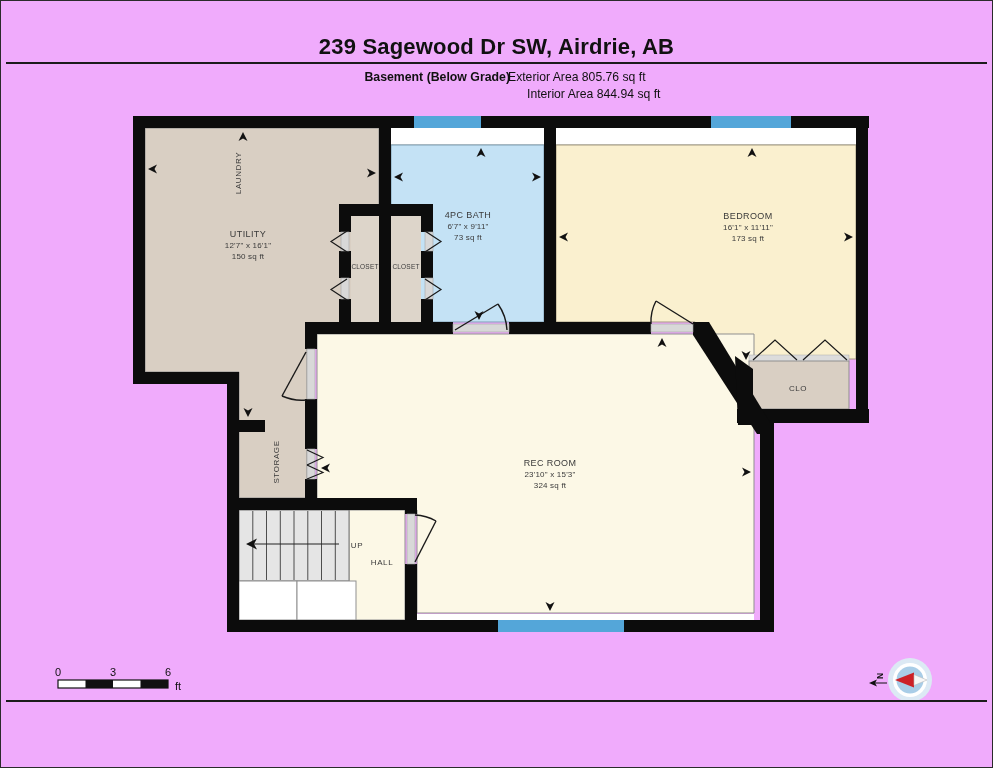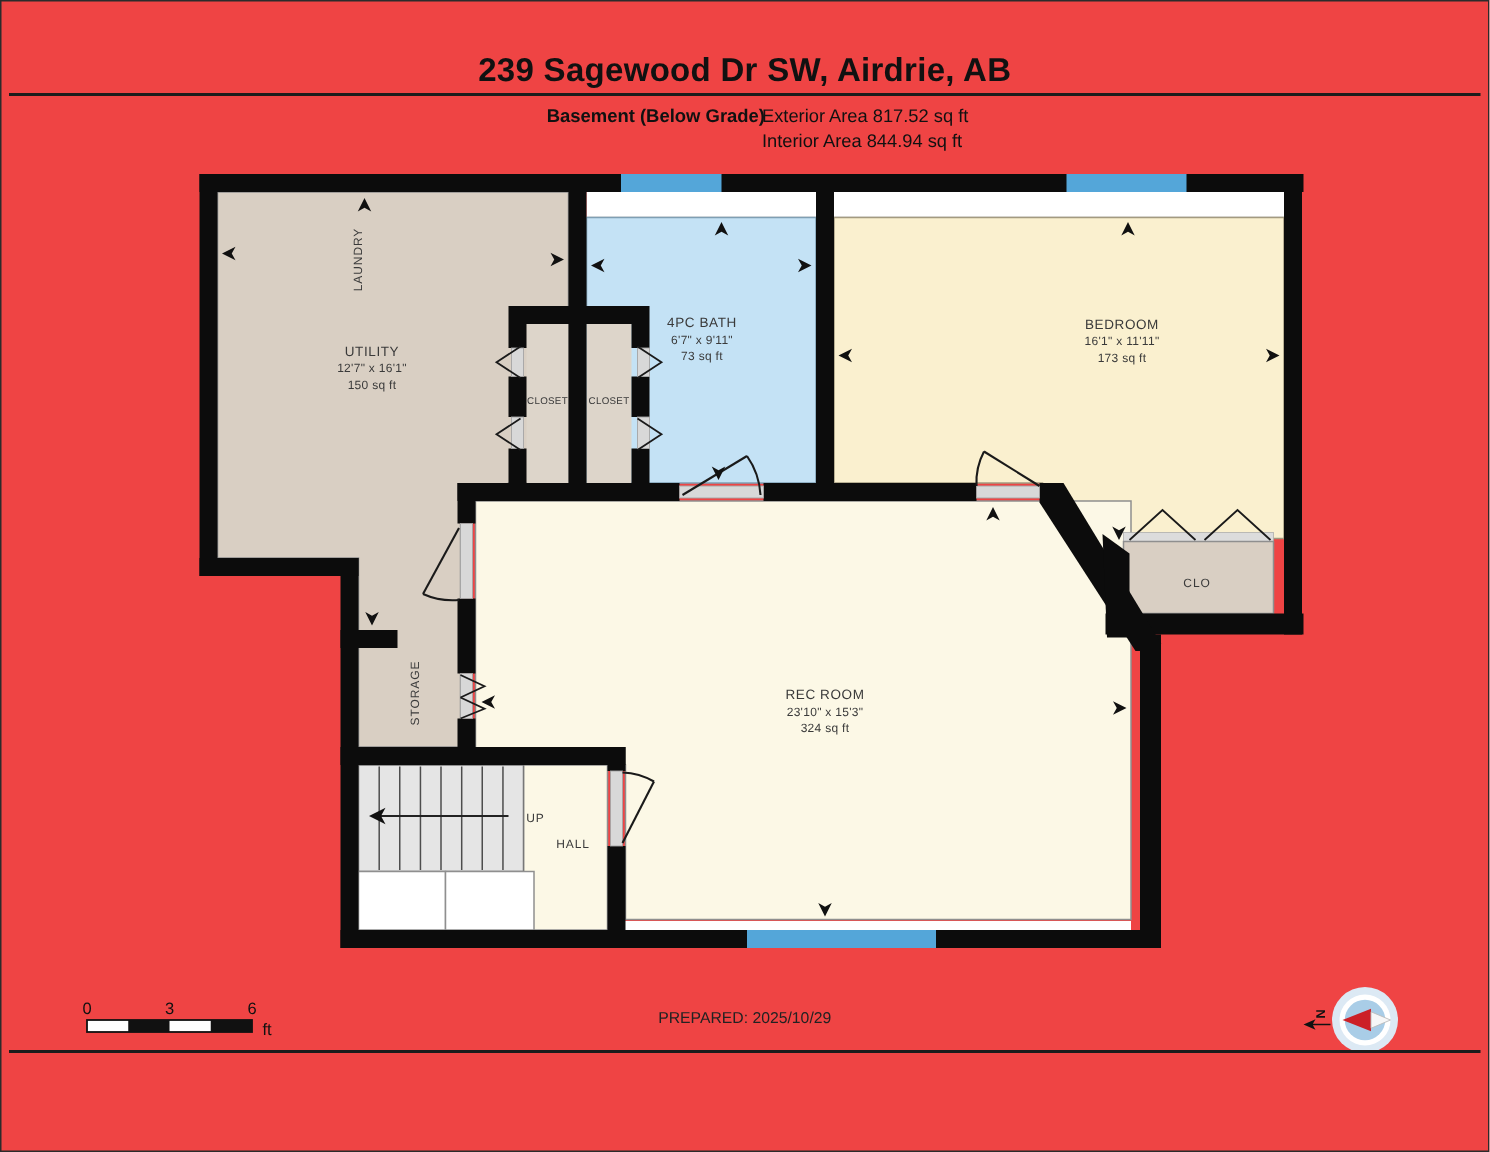--- a/index.html
+++ b/index.html
@@ -1,45 +1,45 @@
 <!DOCTYPE html>
 <html><head>
 <meta charset="utf-8">
 <style>
   html,body{margin:0;padding:0;background:#fff;}
-  .page{position:relative;width:993px;height:768px;background:#ef4444;border:1px solid #2b2b2b;
+  .page{position:relative;width:993px;height:768px;background:#f0abfc;border:1px solid #2b2b2b;
         box-sizing:border-box;overflow:hidden;font-family:"Liberation Sans",sans-serif;color:#111;}
   .abs{position:absolute;}
   .title{top:33px;left:0;width:100%;text-align:center;font-size:22px;font-weight:bold;letter-spacing:.2px;}
   .rule{left:5px;right:5px;height:2px;background:#1c1c1c;}
   .rule1{top:61px;}
   .rule2{top:699px;}
   .fl-label{top:69px;left:12px;width:497px;text-align:right;font-size:12.3px;font-weight:bold;}
   .fl-ext{top:69px;left:507px;font-size:12.2px;}
-  .fl-int{top:86px;left:507px;font-size:12.2px;}
+  .fl-int{top:86px;left:526px;font-size:12.2px;}
   .prepared{top:672px;left:0;width:100%;text-align:center;font-size:10.5px;color:#222;}
   .disclaimer{top:712px;left:36px;font-size:9.5px;color:#1a1a1a;letter-spacing:-0.05px;}
   svg{position:absolute;top:0;left:0;}
   svg text{font-family:"Liberation Sans",sans-serif;fill:#3a3a3a;}
   .rname{font-size:9px;letter-spacing:.4px;}
   .rdim{font-size:8px;letter-spacing:.2px;}
   .rsmall{font-size:6.5px;letter-spacing:.2px;}
   .rside{font-size:8px;letter-spacing:.6px;}
   .scltxt{font-size:11px;fill:#111;}
   .ntxt{font-size:8.5px;font-weight:bold;fill:#111;}
 </style>
 </head>
 <body>
 
 <div class="page">
 
   <div class="abs title">239 Sagewood Dr SW, Airdrie, AB</div>
   <div class="abs rule rule1"></div>
   <div class="abs fl-label">Basement (Below Grade)</div>
-  <div class="abs fl-ext">Exterior Area 817.52 sq ft</div>
+  <div class="abs fl-ext">Exterior Area 805.76 sq ft</div>
   <div class="abs fl-int">Interior Area 844.94 sq ft</div>
 
   <svg width="993" height="768" viewBox="0 0 993 768">
 
     <g>
 
       <polygon fill="#d9cfc3" stroke="#8f8f8f" stroke-width="1" points="144,127 378,127 378,321 338,321 338,333 306,333 306,497 238,497 238,371 144,371"></polygon>
 
       <rect x="390" y="127" width="153" height="17" fill="#ffffff"></rect>
       <line x1="390" y1="144" x2="543" y2="144" stroke="#9a9a9a" stroke-width="1"></line>
@@ -220,15 +220,14 @@
       <circle cx="909" cy="679" r="17" fill="#ffffff"></circle>
       <circle cx="909" cy="679" r="13.5" fill="#a9cde7"></circle>
       <polygon points="894,679 913,671.5 913,686.5" fill="#cc2027"></polygon>
       <polygon points="913,673.5 926,679 913,684.5" fill="#f7f7f7" stroke="#bbb" stroke-width="0.6"></polygon>
       <text class="ntxt" x="879" y="678" text-anchor="middle" transform="rotate(-90 879 675)">N</text>
       <line x1="873" y1="682" x2="886" y2="682" stroke="#111" stroke-width="1"></line>
       <polygon points="868,682 876,678.5 874,682 876,685.5" fill="#111"></polygon>
     </g>
   </svg>
 
-  <div class="abs prepared">PREPARED: 2025/10/29</div>
   <div class="abs rule rule2"></div>
 </div>
 
 </body></html>

